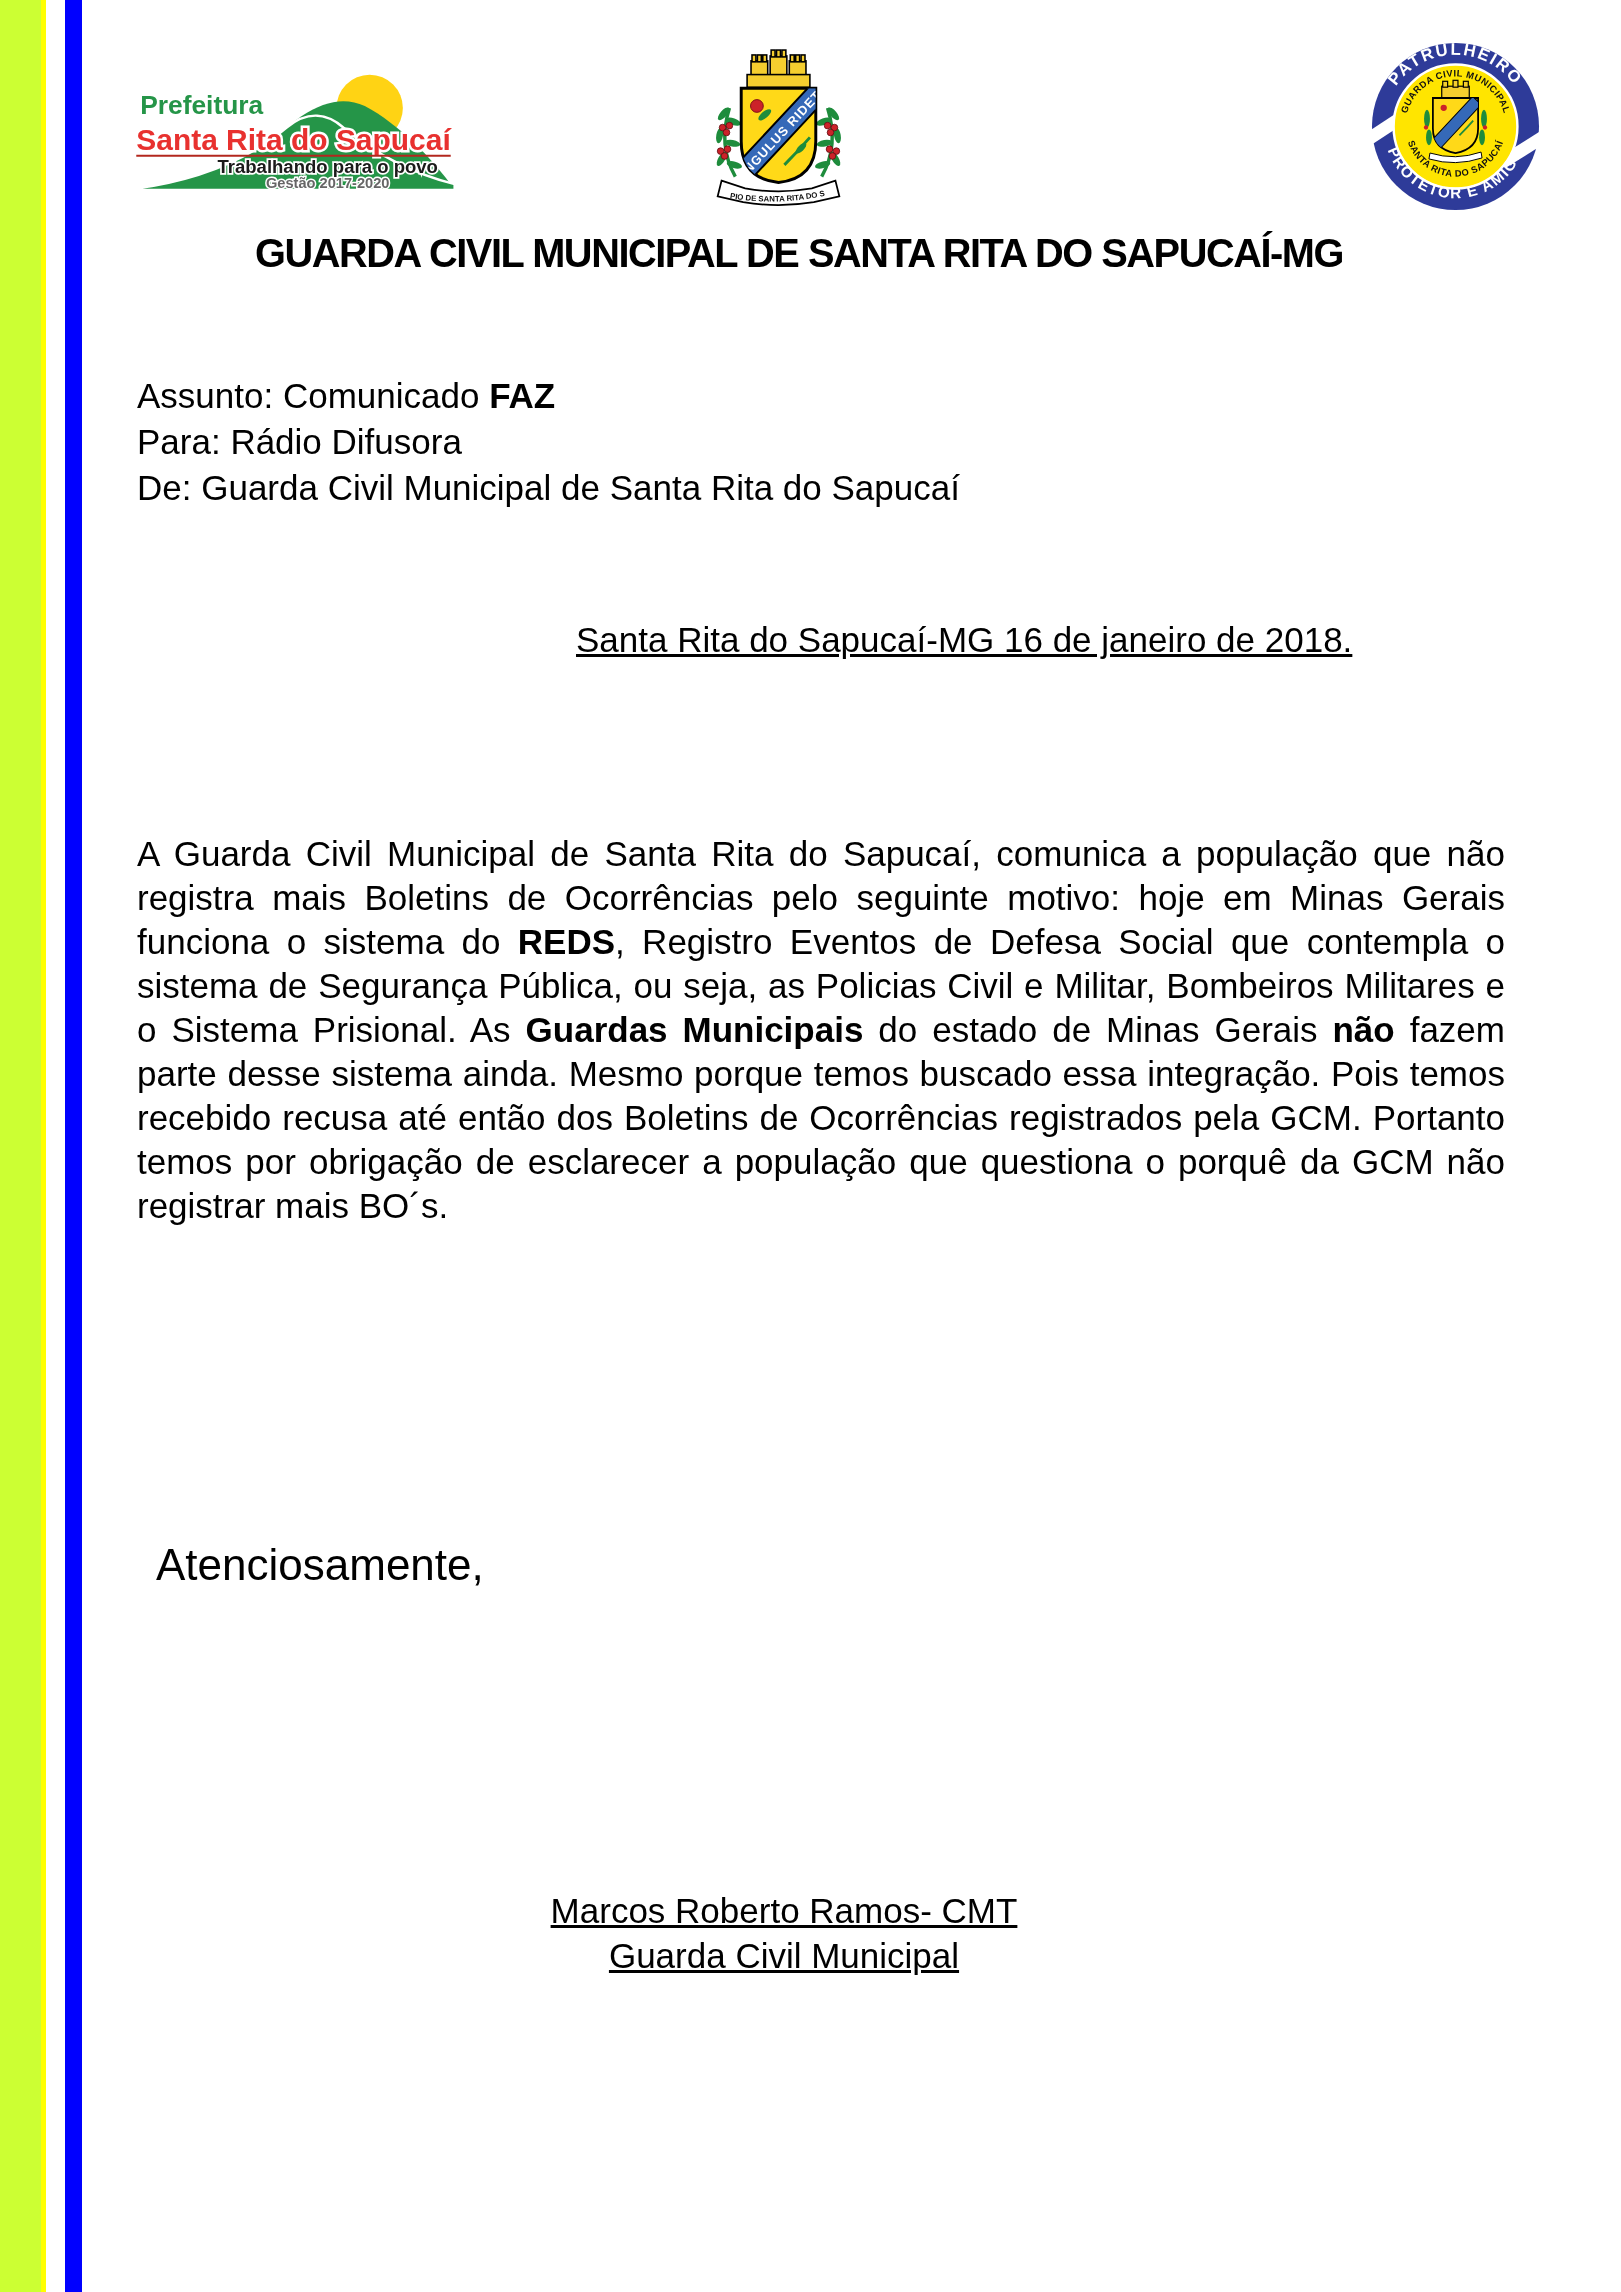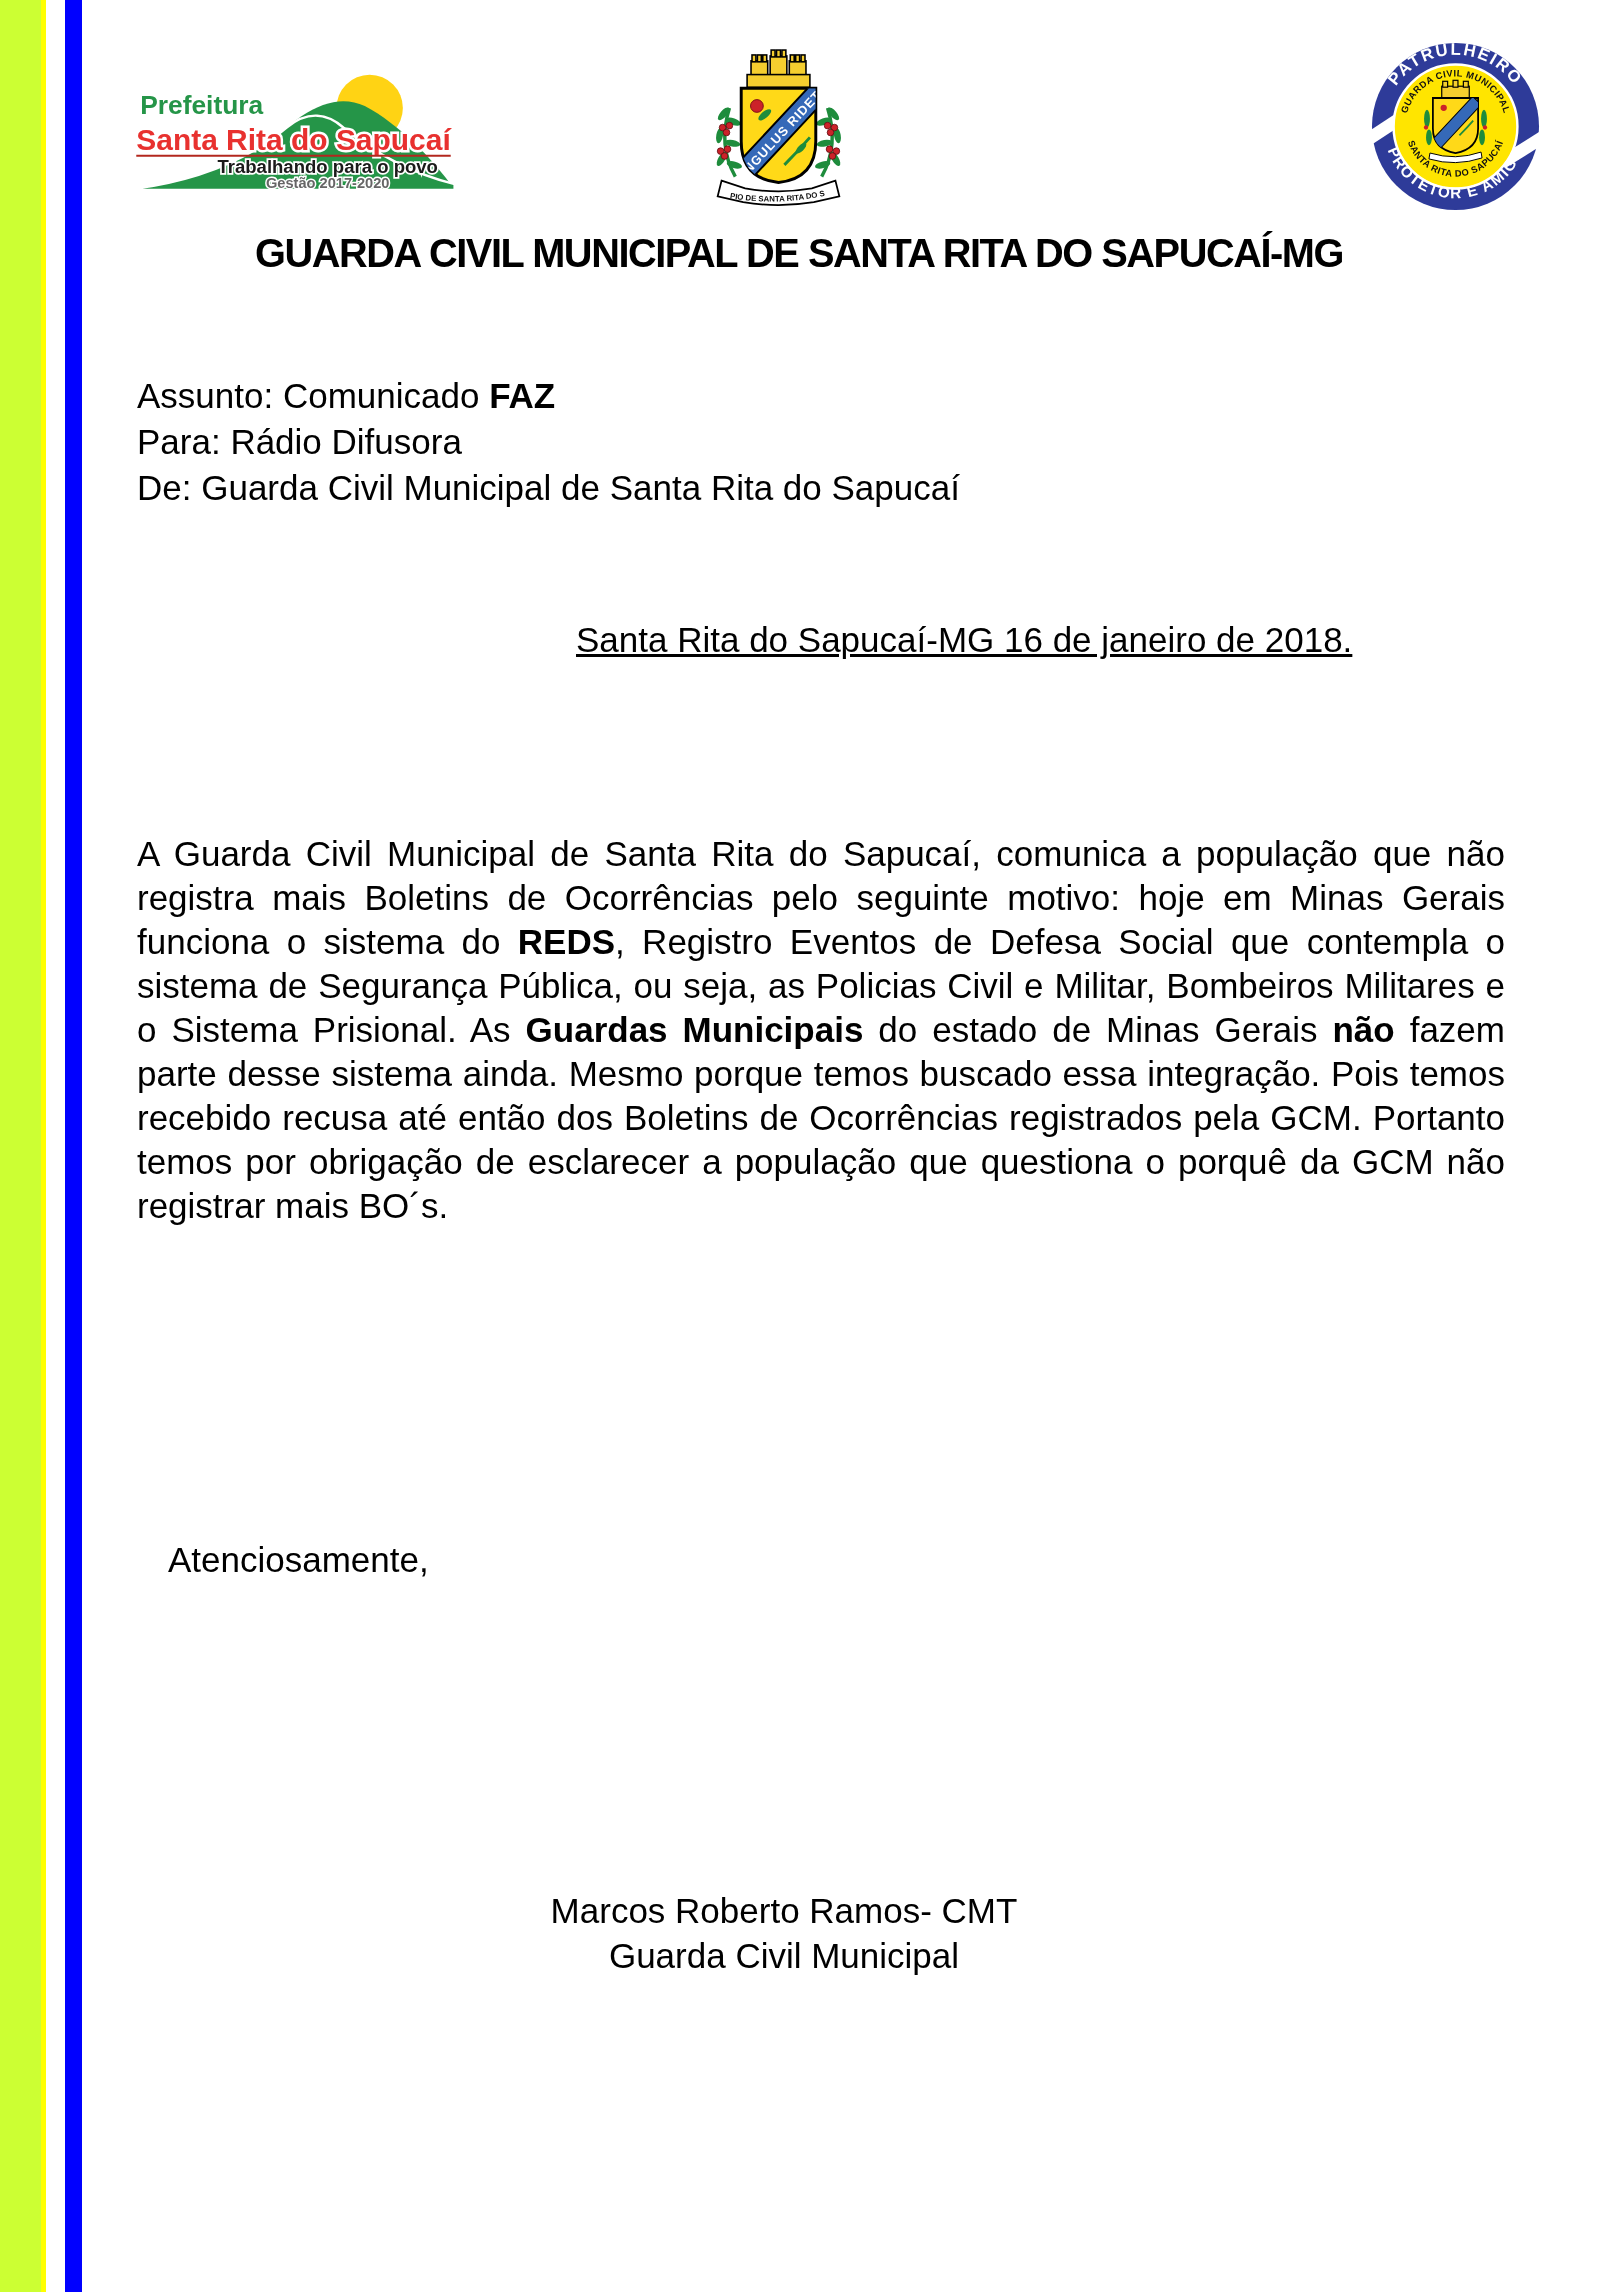--- a/index.html
+++ b/index.html
@@ -20,23 +20,23 @@
   .doc-title{
     position:absolute;left:113px;top:230px;width:1372px;margin:0;
     font-size:41px;font-weight:bold;letter-spacing:-1.5px;text-align:center;
     transform:scaleX(.97);transform-origin:center;white-space:nowrap;
   }
   .meta{position:absolute;left:137px;top:373px;width:1372px;font-size:35px;line-height:46px;}
   .meta p{margin:0;}
   .dateline{position:absolute;left:576px;top:620px;margin:0;font-size:35px;white-space:nowrap;text-decoration:underline;}
   .body-block{position:absolute;left:137px;top:832px;width:1368px;font-size:35px;line-height:44px;}
   .body-block p{margin:0;text-align:justify;}
-  .closing{position:absolute;left:168px;top:1540px;margin:0;font-size:35px;}
+  .closing{position:absolute;left:156px;top:1540px;margin:0;font-size:44px;}
   .signature{position:absolute;left:132px;top:1888px;width:1304px;text-align:center;font-size:35px;line-height:45px;}
-  .signature p{margin:0;}
+  .signature p{margin:0;text-decoration:underline;}
   .doc-footer{position:absolute;left:132px;top:2108px;width:1235px;text-align:center;
     font-size:23.5px;font-weight:bold;line-height:30px;letter-spacing:-0.3px;}
   .doc-footer p{margin:0;}
   b{font-weight:bold;}
   svg text{font-family:"Liberation Sans", sans-serif;}
   .outl{paint-order:stroke;stroke:#fff;}
 </style>
 </head>
 <body>
 

